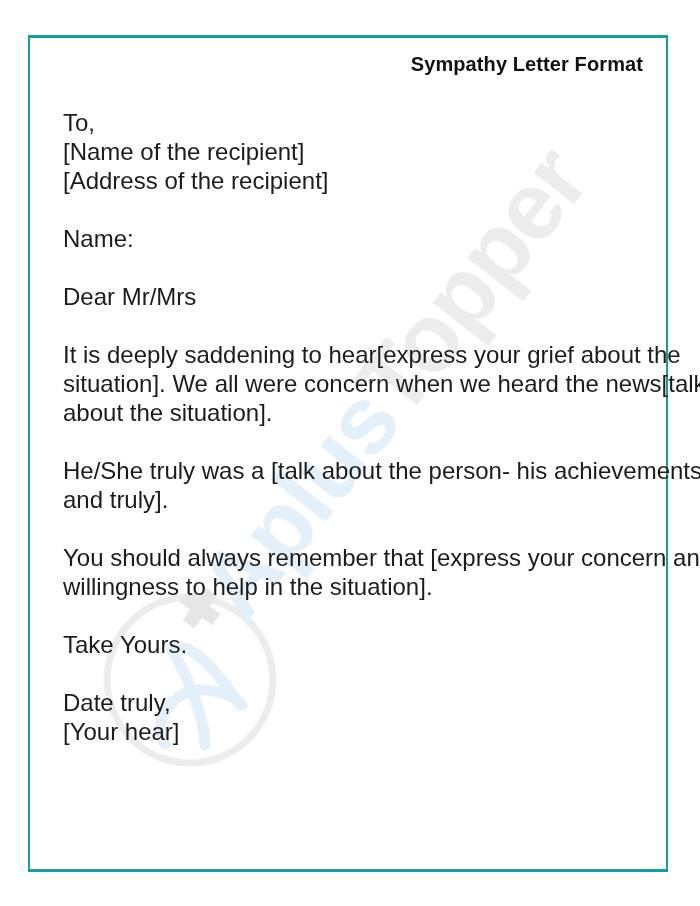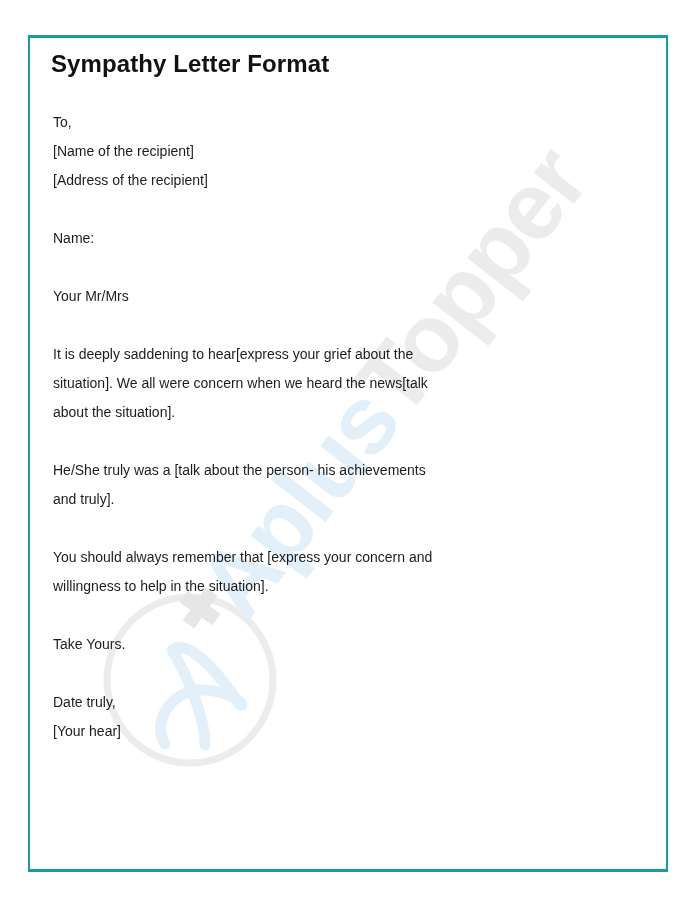--- a/index.html
+++ b/index.html
@@ -41,31 +41,31 @@
       left: 51px;
       top: 0;
       width: 600px;
       z-index: 2;
     }
     .title {
       position: absolute;
       left: 0;
       width: 592px;
       top: 50px;
-      text-align: left;
+      text-align: right;
       font-weight: bold;
-      font-size: 24px;
+      font-size: 20px;
       line-height: 28px;
       letter-spacing: 0.1px;
       color: #111111;
     }
     .line {
       position: absolute;
-      left: 2px;
-      font-size: 14px;
+      left: 12px;
+      font-size: 24px;
       line-height: 29px;
       white-space: nowrap;
       color: #1c1c1c;
     }
   </style>
 </head>
 <body>
 
 <div class="frame"></div>
 
@@ -91,21 +91,21 @@
 
 <div class="content">
   <div class="title">Sympathy Letter Format</div>
 
   <div class="line" style="top:108px">To,</div>
   <div class="line" style="top:137px">[Name of the recipient]</div>
   <div class="line" style="top:166px">[Address of the recipient]</div>
 
   <div class="line" style="top:224px">Name:</div>
 
-  <div class="line" style="top:282px">Your Mr/Mrs</div>
+  <div class="line" style="top:282px">Dear Mr/Mrs</div>
 
   <div class="line" style="top:340px">It is deeply saddening to hear[express your grief about the</div>
   <div class="line" style="top:369px">situation]. We all were concern when we heard the news[talk</div>
   <div class="line" style="top:398px">about the situation].</div>
 
   <div class="line" style="top:456px">He/She truly was a [talk about the person- his achievements</div>
   <div class="line" style="top:485px">and truly].</div>
 
   <div class="line" style="top:543px">You should always remember that [express your concern and</div>
   <div class="line" style="top:572px">willingness to help in the situation].</div>

